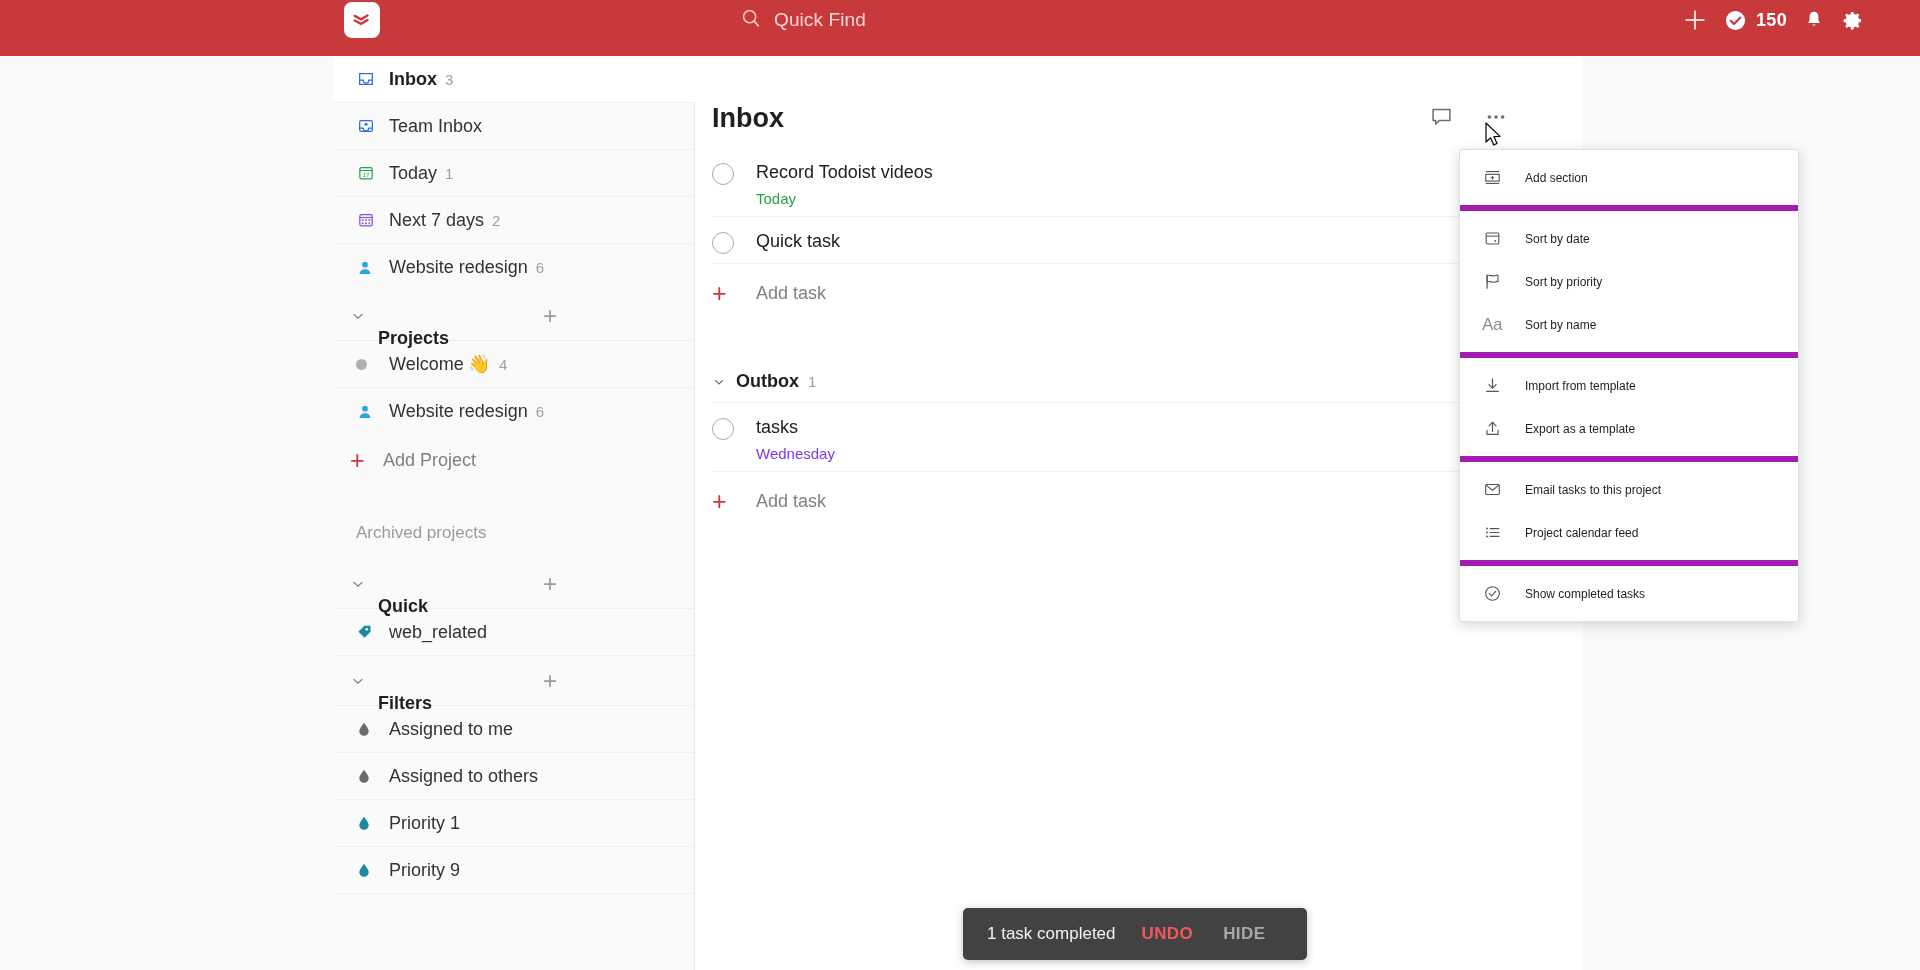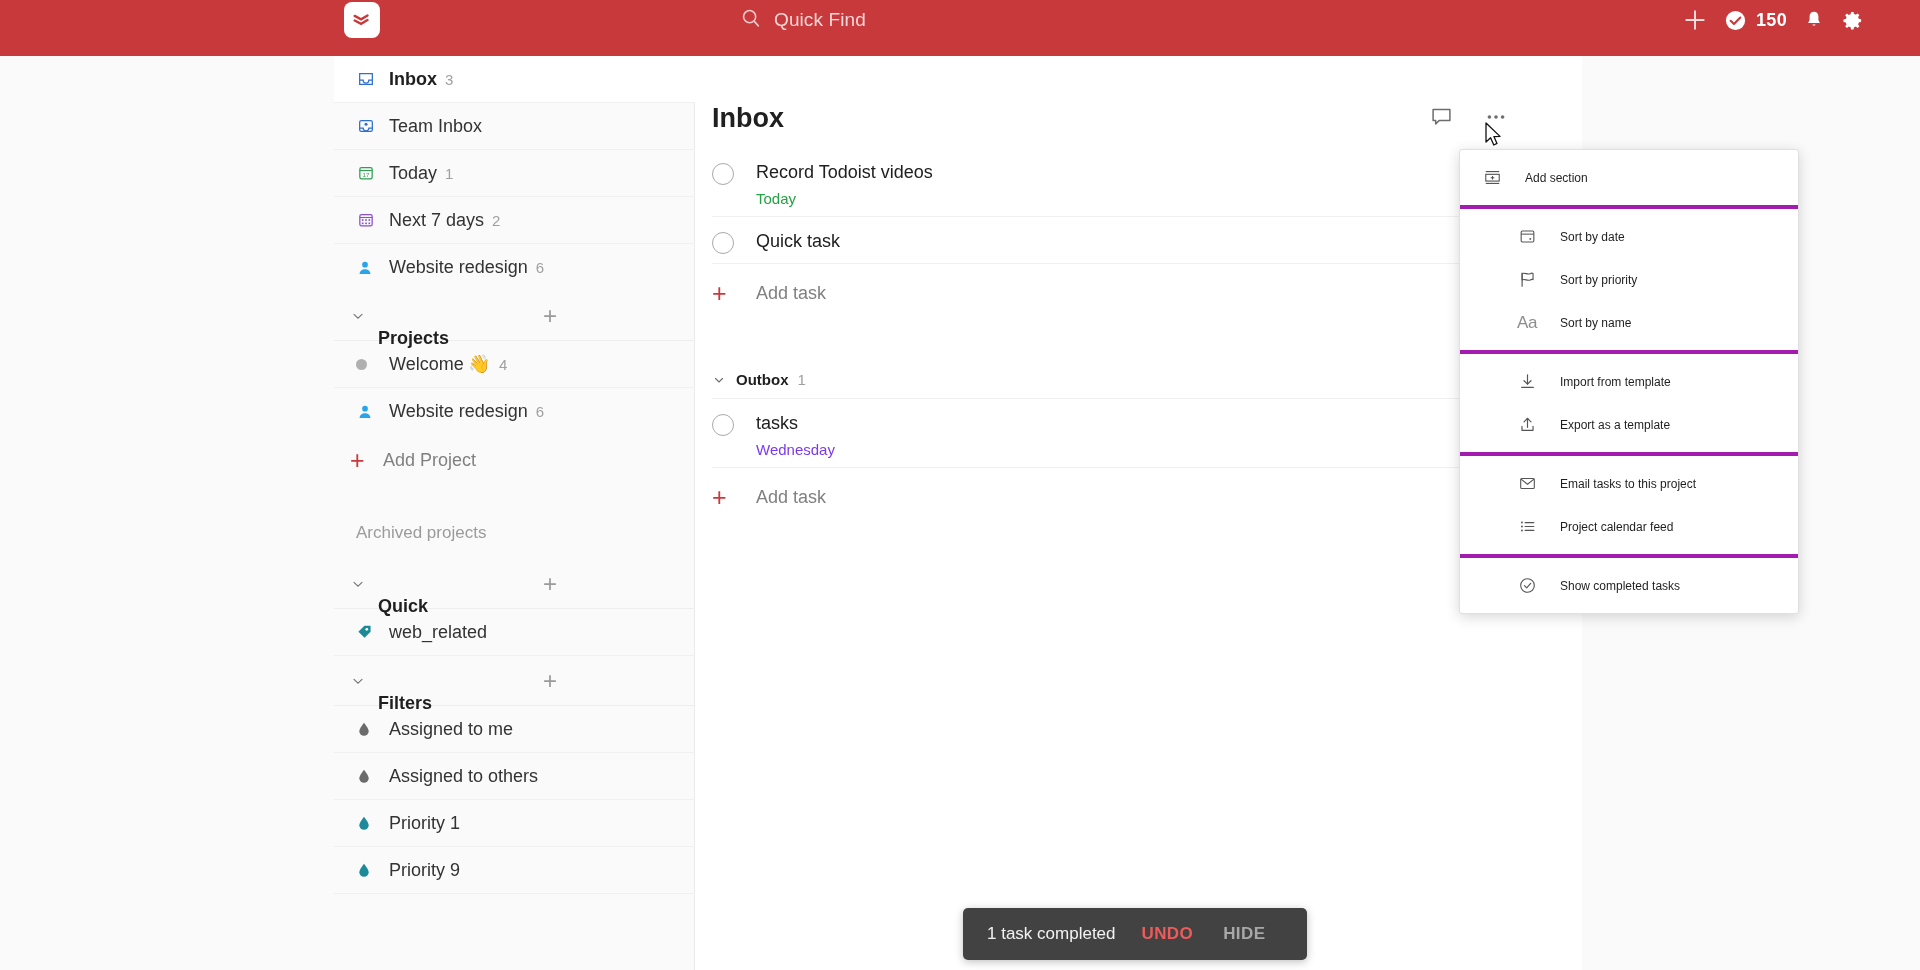--- a/index.html
+++ b/index.html
@@ -117,33 +117,33 @@
     display: flex; align-items: center; padding: 17px 0 17px 0;
     cursor: pointer;
   }
   .add-task-row .plus { color: #c8393c; font-size: 25px; line-height: 1; width: 22px; font-weight: 300;}
   .add-task-row .lbl { color: #808080; font-size: 18px; margin-left: 22px;}
   .section-head {
     display: flex; align-items: center; margin-top: 48px;
     cursor: pointer;
   }
   .section-head .chev { color: #666; margin-right: 10px; display:flex; align-items:center;}
-  .section-head .s-title { font-size: 15px; font-weight: bold; color: #1f1f1f; }
+  .section-head .s-title { font-size: 18px; font-weight: bold; color: #1f1f1f; }
   .section-head .s-count { font-size: 15px; color: #a0a0a0; margin-left: 9px; }
   .section-rule { border-top: 1px solid #f0f0f0; margin-top: 10px; }
   
   .menu {
     position: absolute; left: 1459px; top: 149px;
     width: 340px; background: #fff;
     border: 1px solid #e0e0e0; border-radius: 3px;
     box-shadow: 0 3px 14px rgba(0,0,0,.16);
     padding: 0; z-index: 50;
   }
   .menu-group { padding: 6px 0; }
-  .menu-group + .menu-group { border-top: 4px solid #a21caf; padding-left: 35px; }
+  .menu-group + .menu-group { border-top: 6px solid #a21caf; }
   .menu-item {
     display: flex; align-items: center;
     height: 43px; padding-left: 20px; cursor: pointer;
   }
   .menu-ico {
     width: 24px; flex: 0 0 24px; display: flex; align-items: center;
     justify-content: center; color: #555;
   }
   .menu-label { font-size: 12px; color: #1f1f1f; margin-left: 21px; white-space: nowrap;}
   .aa-ico { font-size: 17px; color: #8d8d8d; letter-spacing: -.5px;}

